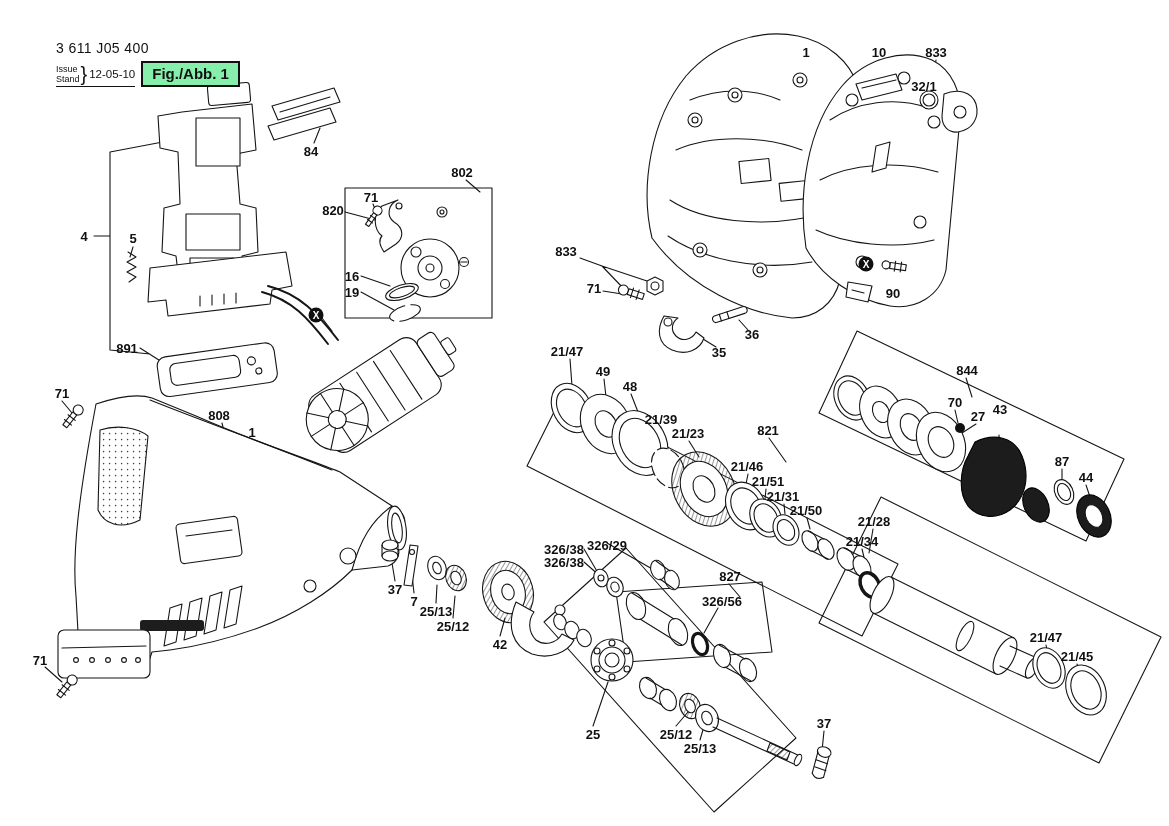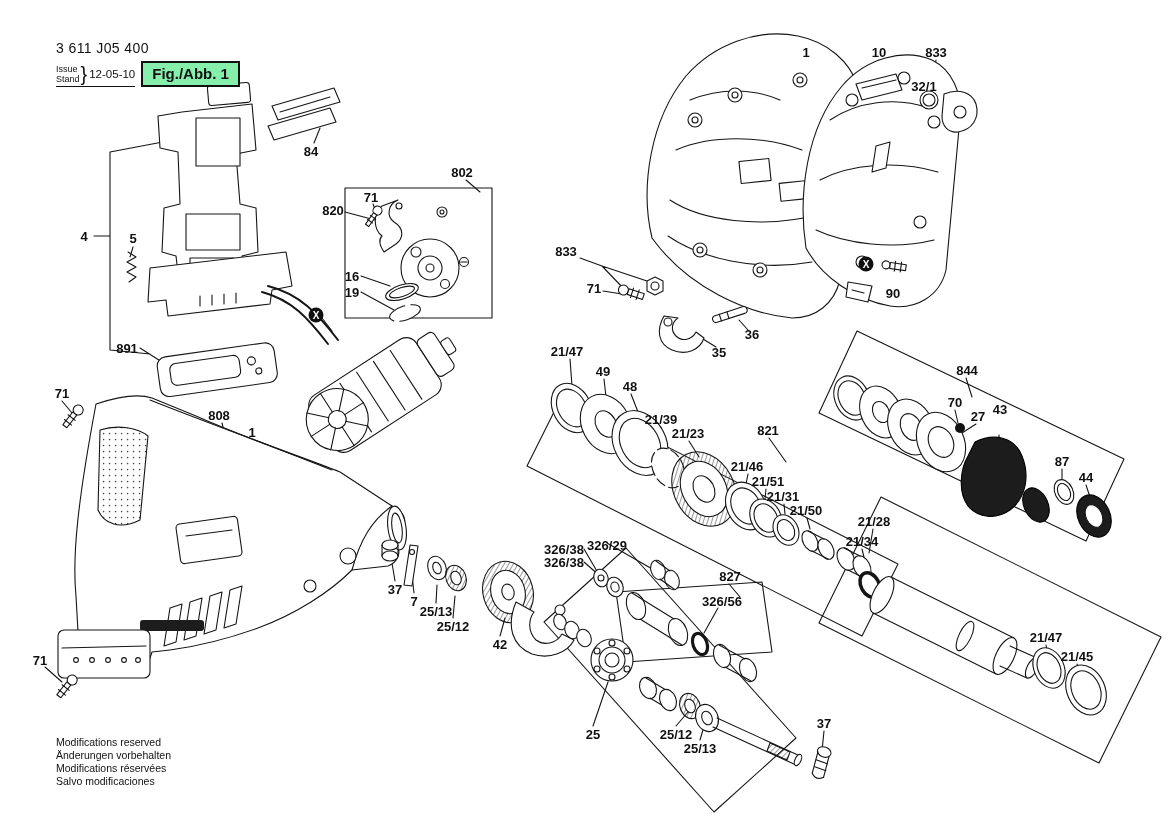--- a/index.html
+++ b/index.html
@@ -436,20 +436,14 @@
           <span>Issue</span>
           <span>Stand</span>
         </div>
         <span class="brace">}</span>
         <span class="issue-date">12-05-10</span>
       </div>
       <span class="fig-box">Fig./Abb. 1</span>
     </div>
   </div>
 
-  <div class="footer-notes">
-    <div>Modifications reserved</div>
-    <div>Änderungen vorbehalten</div>
-    <div>Modifications réservées</div>
-    <div>Salvo modificaciones</div>
-  </div>
 
 </div>
 
 </body></html>

